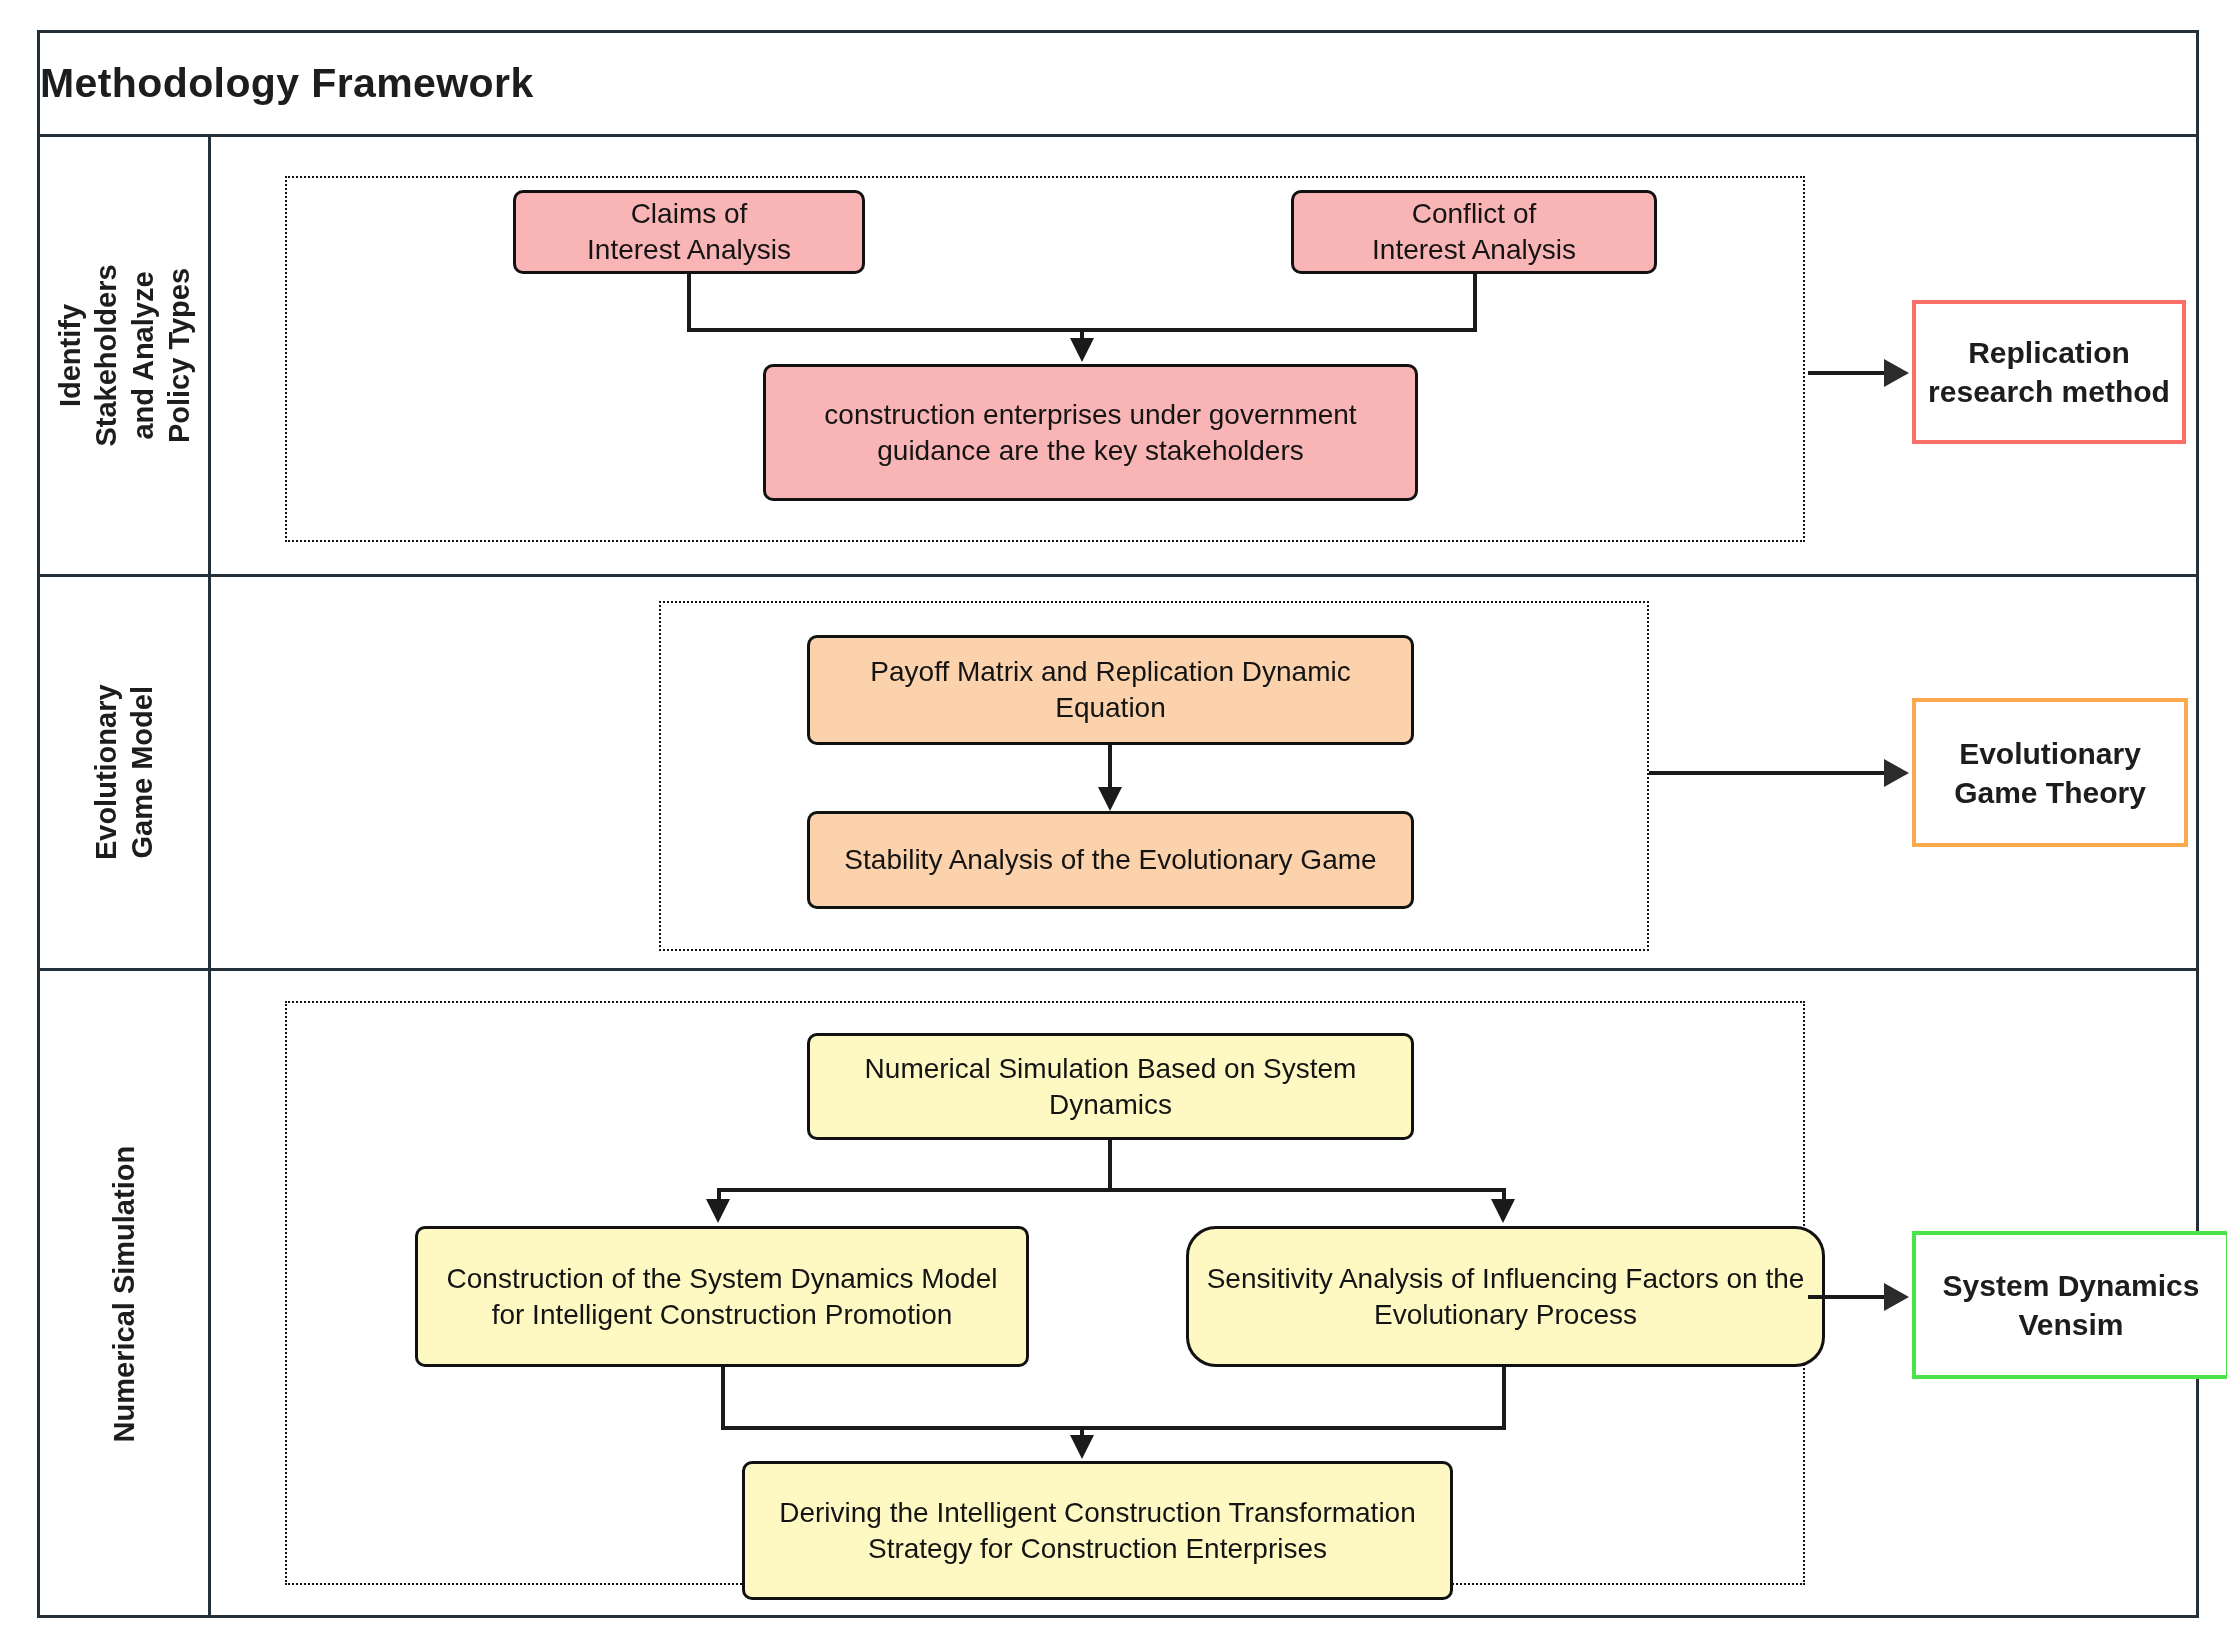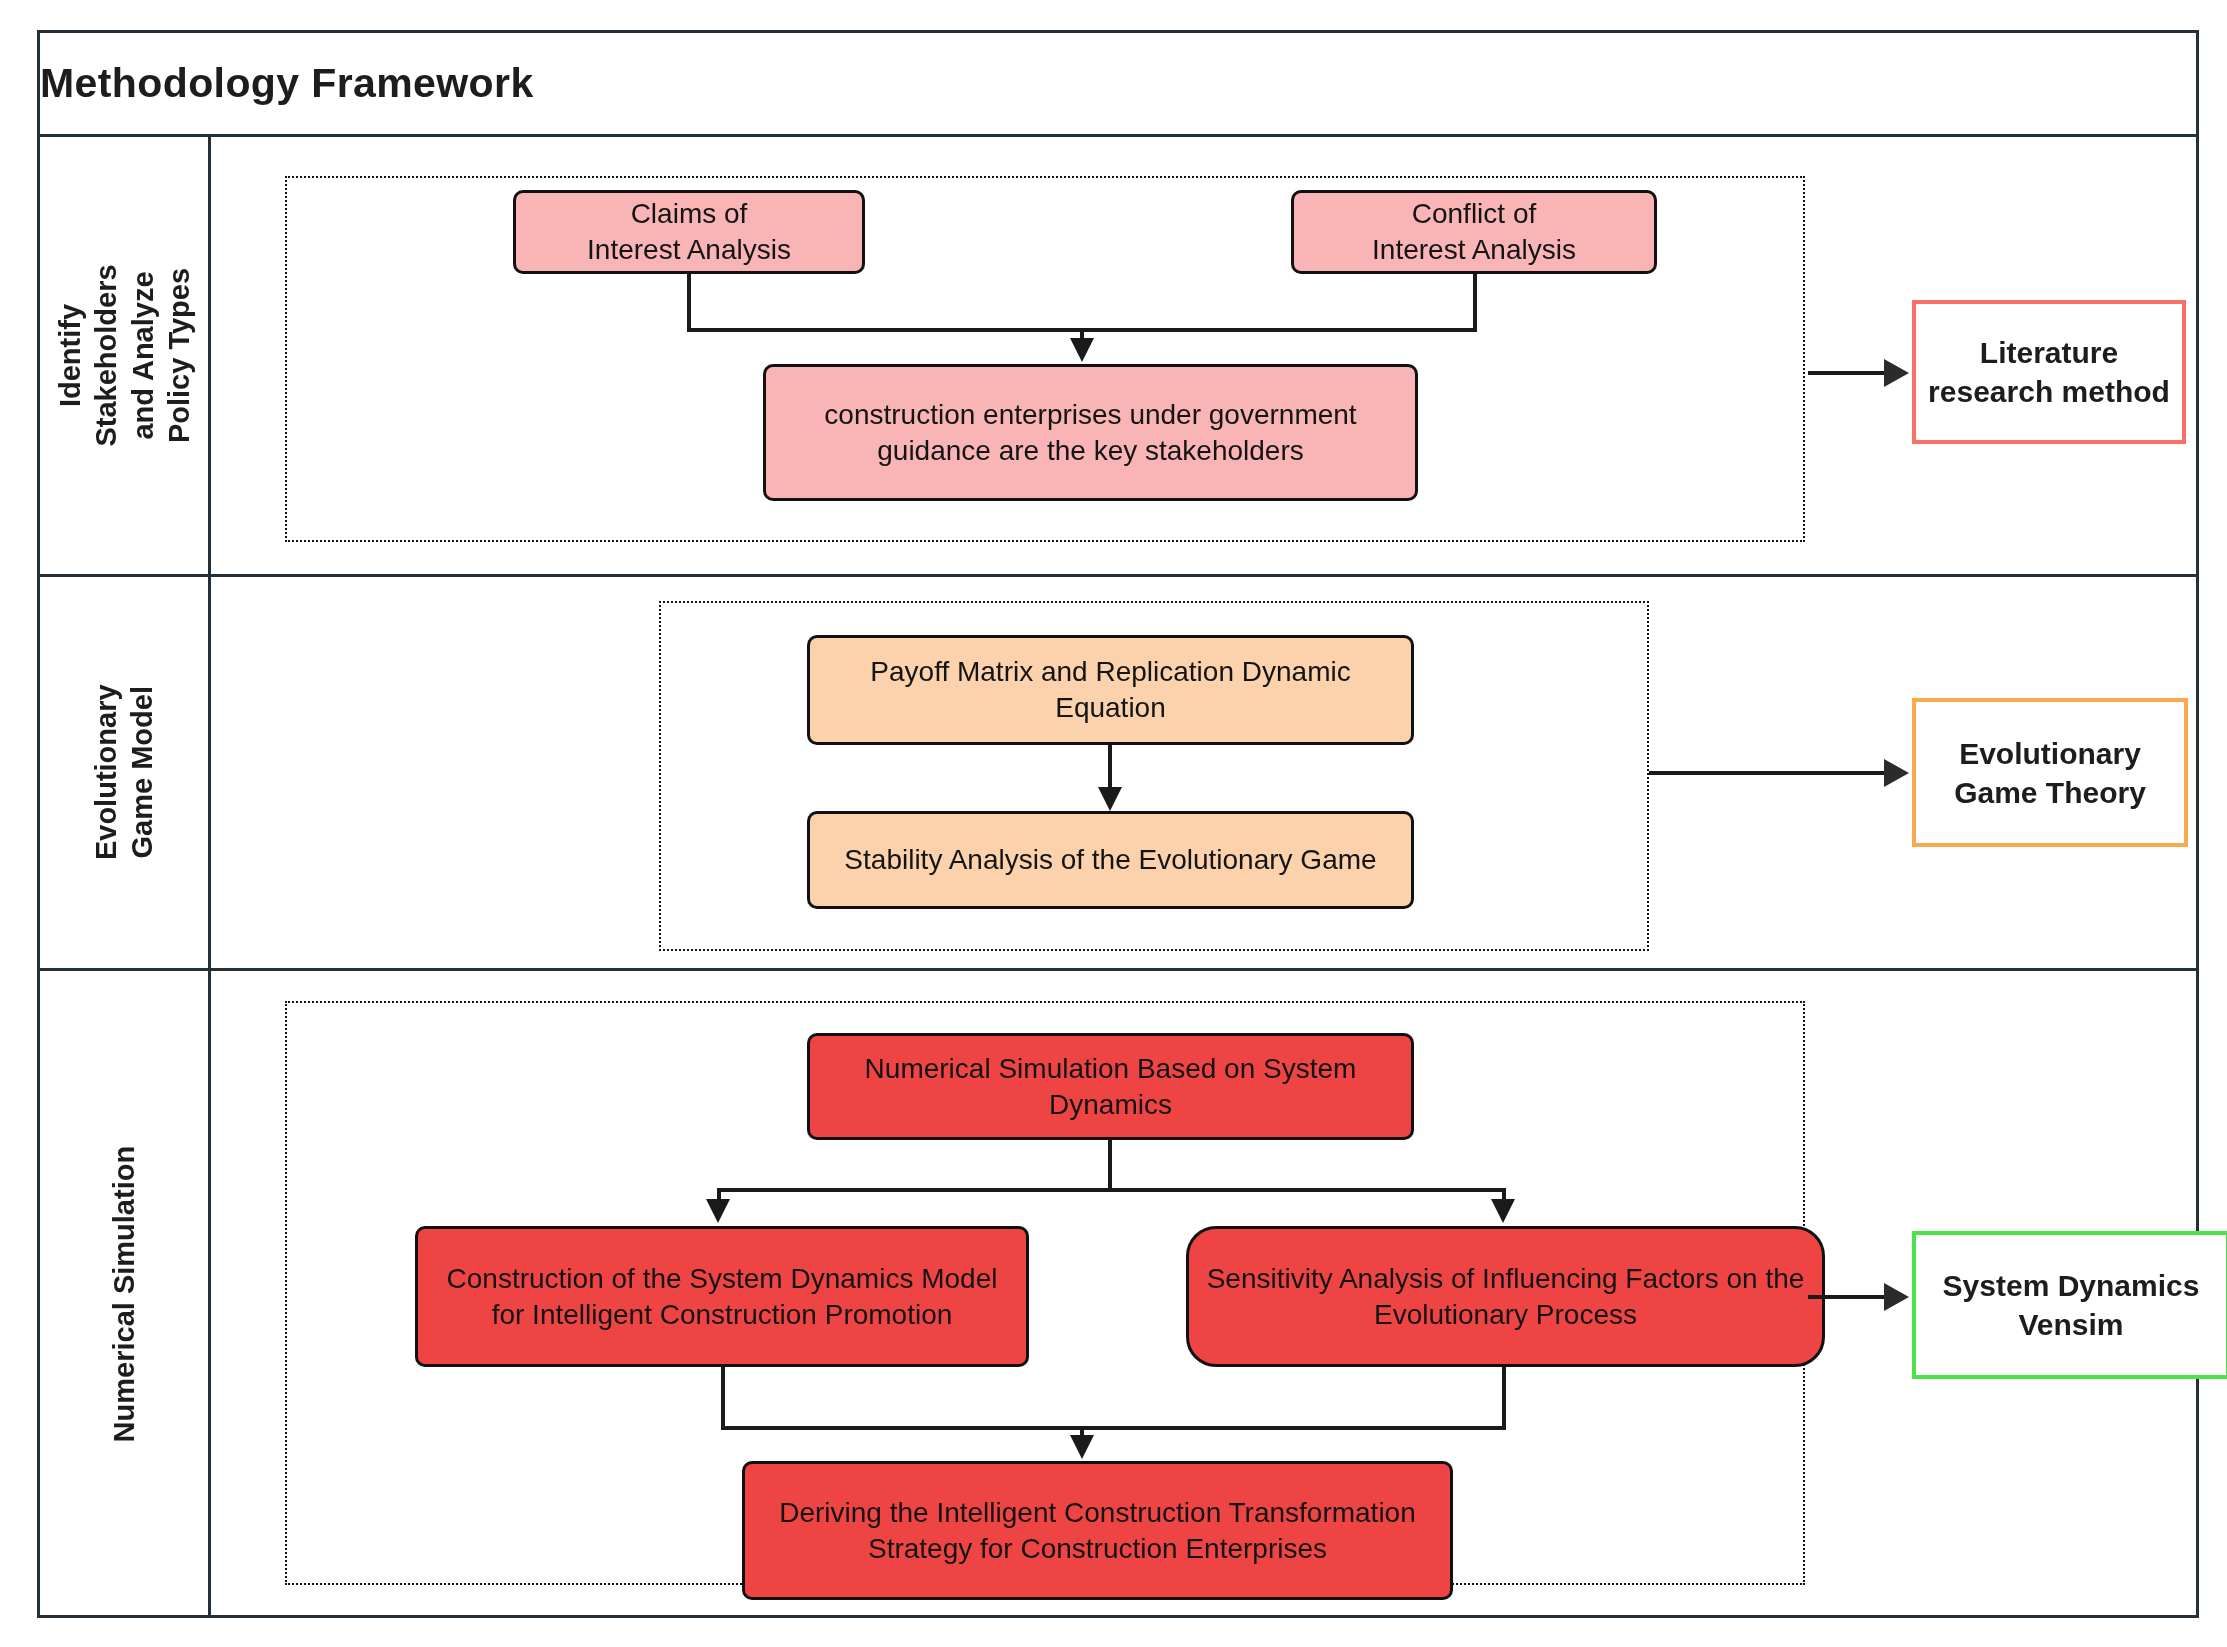--- a/index.html
+++ b/index.html
@@ -87,21 +87,21 @@
     align-items: center;
     justify-content: center;
     text-align: center;
     font-size: 28px;
     line-height: 1.28;
     color: #141414;
     padding: 4.2px 10px;
   }
   .node.pink   { background: #F9B5B5; }
   .node.orange { background: #FBD2AB; }
-  .node.green  { background: #ef4444; }
+  .node.green  { background: #fef9c3; }
 
   
   .method-box {
     position: absolute;
     background: #ffffff;
     display: flex;
     align-items: center;
     justify-content: center;
     text-align: center;
     font-size: 30px;
@@ -163,21 +163,21 @@
     <div class="cline hline" style="left:647px; top:191px; width:789px; height:3.5px;"></div>
 
     <div class="cline vline" style="left:1040px; top:191px; width:3.5px; height:15.5px;"></div>
     <div class="arrow-down" style="left:1030px; top:201px;"></div>
 
     <div class="node pink" style="left:723px; top:227px; width:655px; height:137px;">construction enterprises under government guidance are the key stakeholders</div>
 
     <div class="cline hline" style="left:1768px; top:234px; width:77px; height:3.5px;"></div>
     <div class="arrow-right" style="left:1844px; top:222px;"></div>
 
-    <div class="method-box red" style="left:1872px; top:163px; width:274px; height:144px;">Literature research method</div>
+    <div class="method-box red" style="left:1872px; top:163px; width:274px; height:144px;">Replication research method</div>
   </div>
 
   <div class="row row-2">
 
     <div class="row-label-cell">
       <div class="row-label two-line">Evolutionary Game Model</div>
     </div>
 
     <div class="dotted-box" style="left:619px; top:24px; width:990px; height:350px;"></div>
 

